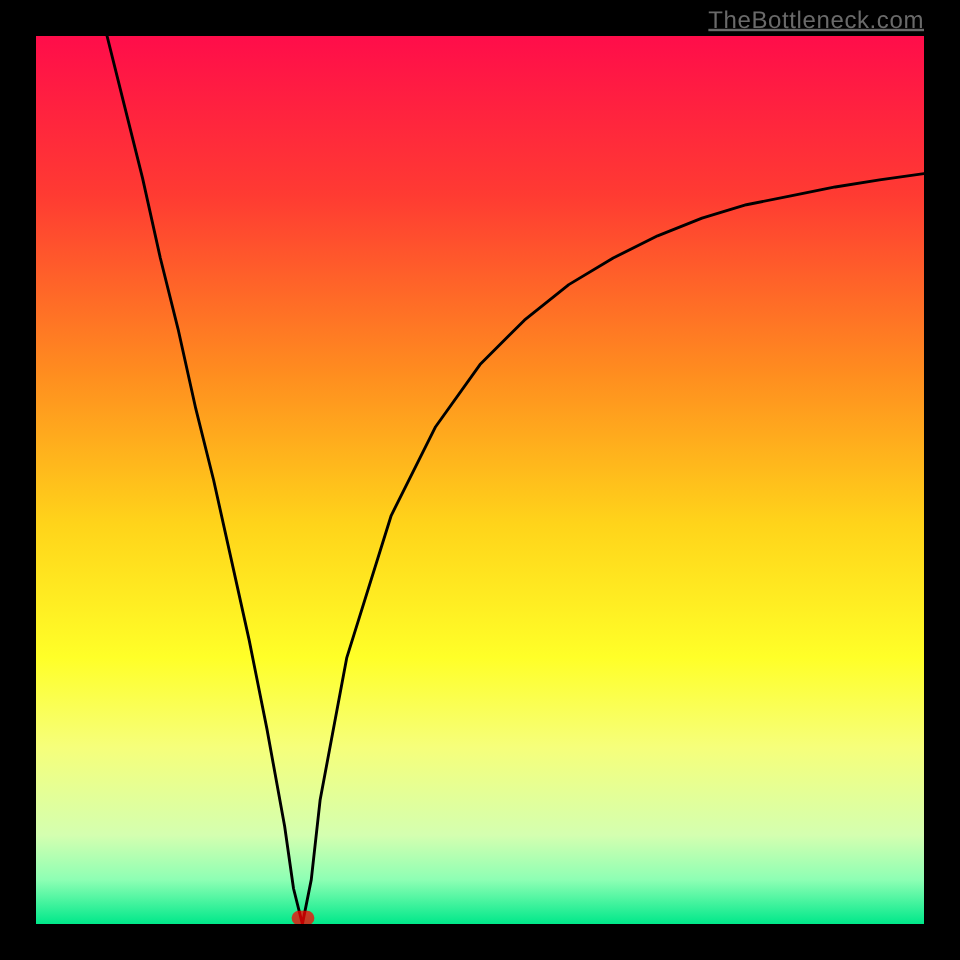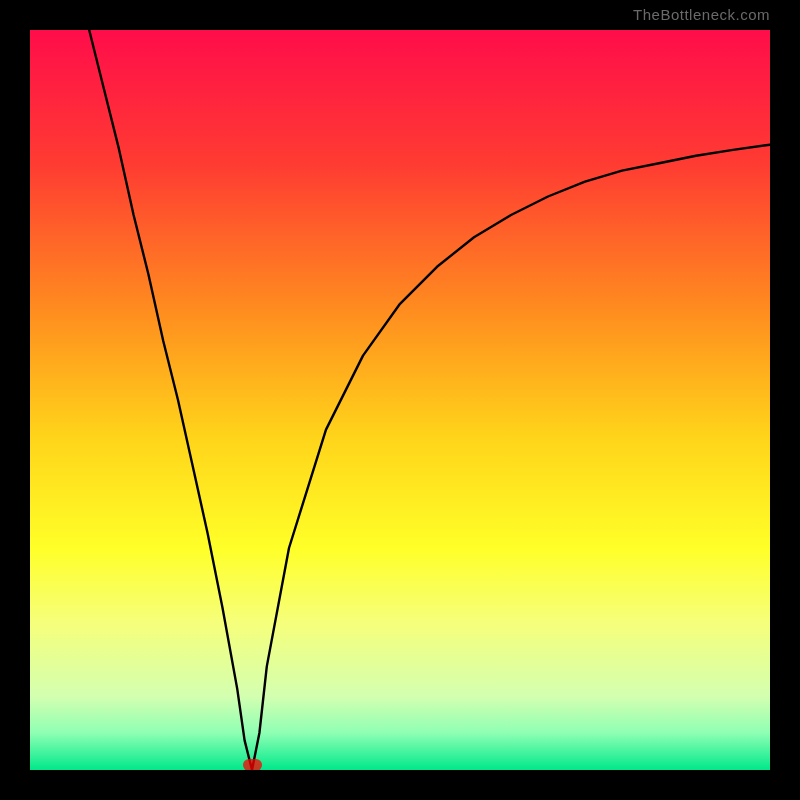--- a/index.html
+++ b/index.html
@@ -21,24 +21,25 @@
   .gradient-bg {
     position: absolute;
     left: 0; top: 0;
     width: 100%; height: 100%;
   }
   .watermark {
     position: absolute;
     top: 6px;
     right: 30px;
     font-family: Arial, Helvetica, sans-serif;
-    font-size: 15px;
+    font-size: 20px;
     letter-spacing: 0.5px;
     color: #6a6a6a;
     font-weight: 500;
+    text-decoration: underline;
   }
   .curve {
     position: absolute;
     left: 0; top: 0;
     width: 100%; height: 100%;
     pointer-events: none;
   }
   .marker {
     position: absolute;
     background: rgba(255,0,0,0.75);

